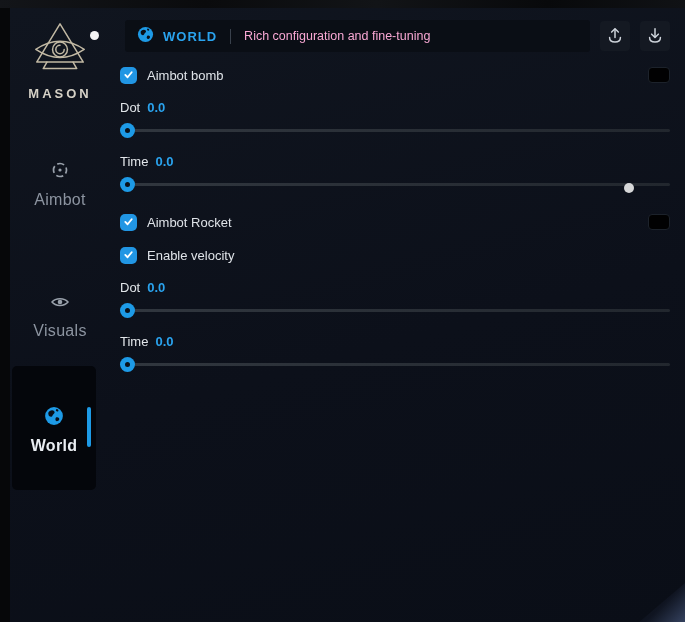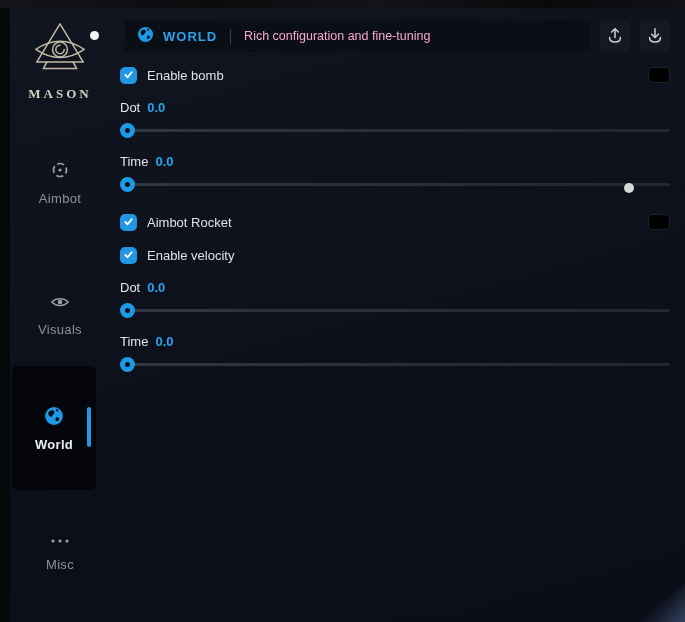--- a/index.html
+++ b/index.html
@@ -17,31 +17,31 @@
     position:absolute; left:10px; top:8px; right:0; bottom:0;
     background:linear-gradient(165deg,#10151f 0%,#0c101a 55%,#0a0e17 100%);
   }
   .corner-glow {
     position:absolute; right:0; bottom:0; width:52px; height:46px;
     background:linear-gradient(315deg,#35425f 0%, rgba(26,33,52,0.35) 40%, rgba(12,16,26,0) 70%);
     clip-path:polygon(100% 15%, 100% 100%, 12% 100%);
   }
   
   .sidebar { position:absolute; left:0; top:0; width:100px; height:100%; }
-  .brand { position:absolute; top:14px; left:0; width:100px; text-align:center;font-family:Liberation Serif, serif; }
+  .brand { position:absolute; top:14px; left:0; width:100px; text-align:center; }
   .brand-name {
     margin-top:6px; font-size:13px; font-weight:bold; letter-spacing:3px;
     color:#d5d1c6;
   }
   .nav-item {
     position:absolute; left:0; width:100px;
     display:flex; flex-direction:column; align-items:center;
     cursor:pointer;
   }
-  .nav-label { margin-top:7px; font-size:13px; color:#8c94a0; letter-spacing:0.3px; }
+  .nav-label { margin-top:7px; font-size:16px; color:#8c94a0; letter-spacing:0.3px; }
   .nav-aimbot { top:152px; }
   .nav-visuals { top:285px; }
   .nav-misc { top:524px; }
   .world-panel {
     position:absolute; left:2px; top:358px; width:84px; height:124px;
     background:#04060b; border-radius:5px;
     display:flex; flex-direction:column; align-items:center;
     padding-top:40px; cursor:pointer;
   }
   .world-panel .nav-label { color:#e9edf2; font-weight:bold; }
@@ -140,30 +140,20 @@
           <circle cx="9" cy="9" r="8" fill="#1d9ae6"></circle>
           <path fill="#0a0f18" d="M3.8 6.2 C4.8 3.8 8 3.2 9.2 4.8 C10.4 6.4 8.2 7.2 7.6 8.8 C7 10.4 4.6 9.8 4.1 8.2 Z"></path>
           <path fill="#0a0f18" d="M11 10.2 c1.6-.6 3.2 .4 2.7 2 c-.5 1.6-2.6 2.1-3.2 .9 c-.5-1 0-2.5 .5-2.9 Z"></path>
           <path fill="#0a0f18" d="M11.5 2.6 c1 .2 1.8 1 1.4 1.8 c-.4 .8-1.8 .6-2.1-.2 c-.3-.7 .1-1.5 .7-1.6 Z"></path>
         </svg>
       </span>
       <div class="nav-label">World</div>
       <div class="active-bar"></div>
     </div>
 
-    <div class="nav-item nav-misc">
-      <span>
-        <svg width="22" height="10" viewBox="0 0 22 10">
-          <circle cx="4" cy="5" r="1.6" fill="#99a1ab"></circle>
-          <circle cx="11" cy="5" r="1.6" fill="#99a1ab"></circle>
-          <circle cx="18" cy="5" r="1.6" fill="#99a1ab"></circle>
-        </svg>
-      </span>
-      <div class="nav-label">Misc</div>
-    </div>
   </div>
 
   <div class="main">
 
     <div class="header">
       <div class="title-bar">
         <span>
           <svg width="17" height="17" viewBox="0 0 18 18">
             <circle cx="9" cy="9" r="8" fill="#1d9ae6"></circle>
             <path fill="#0a0f18" d="M3.8 6.2 C4.8 3.8 8 3.2 9.2 4.8 C10.4 6.4 8.2 7.2 7.6 8.8 C7 10.4 4.6 9.8 4.1 8.2 Z"></path>
@@ -198,21 +188,21 @@
     <div class="content">
 
       <div class="toggle-row">
         <span class="checkbox">
           <span>
             <svg width="11" height="11" viewBox="0 0 12 12">
                 <path d="M2.5 6.5 L5 9 L9.5 3.5" stroke="#fff" stroke-width="2" fill="none" stroke-linecap="round" stroke-linejoin="round"></path>
               </svg>
           </span>
         </span>
-        <span class="toggle-label">Enable bomb</span>
+        <span class="toggle-label">Aimbot bomb</span>
         <span class="swatch"></span>
       </div>
 
 
       <div class="slider-group">
         <div class="slider-labels">
           <span class="slider-name">Dot</span>
           <span class="slider-value">0.0</span>
         </div>
         <div class="slider-track-wrap">

